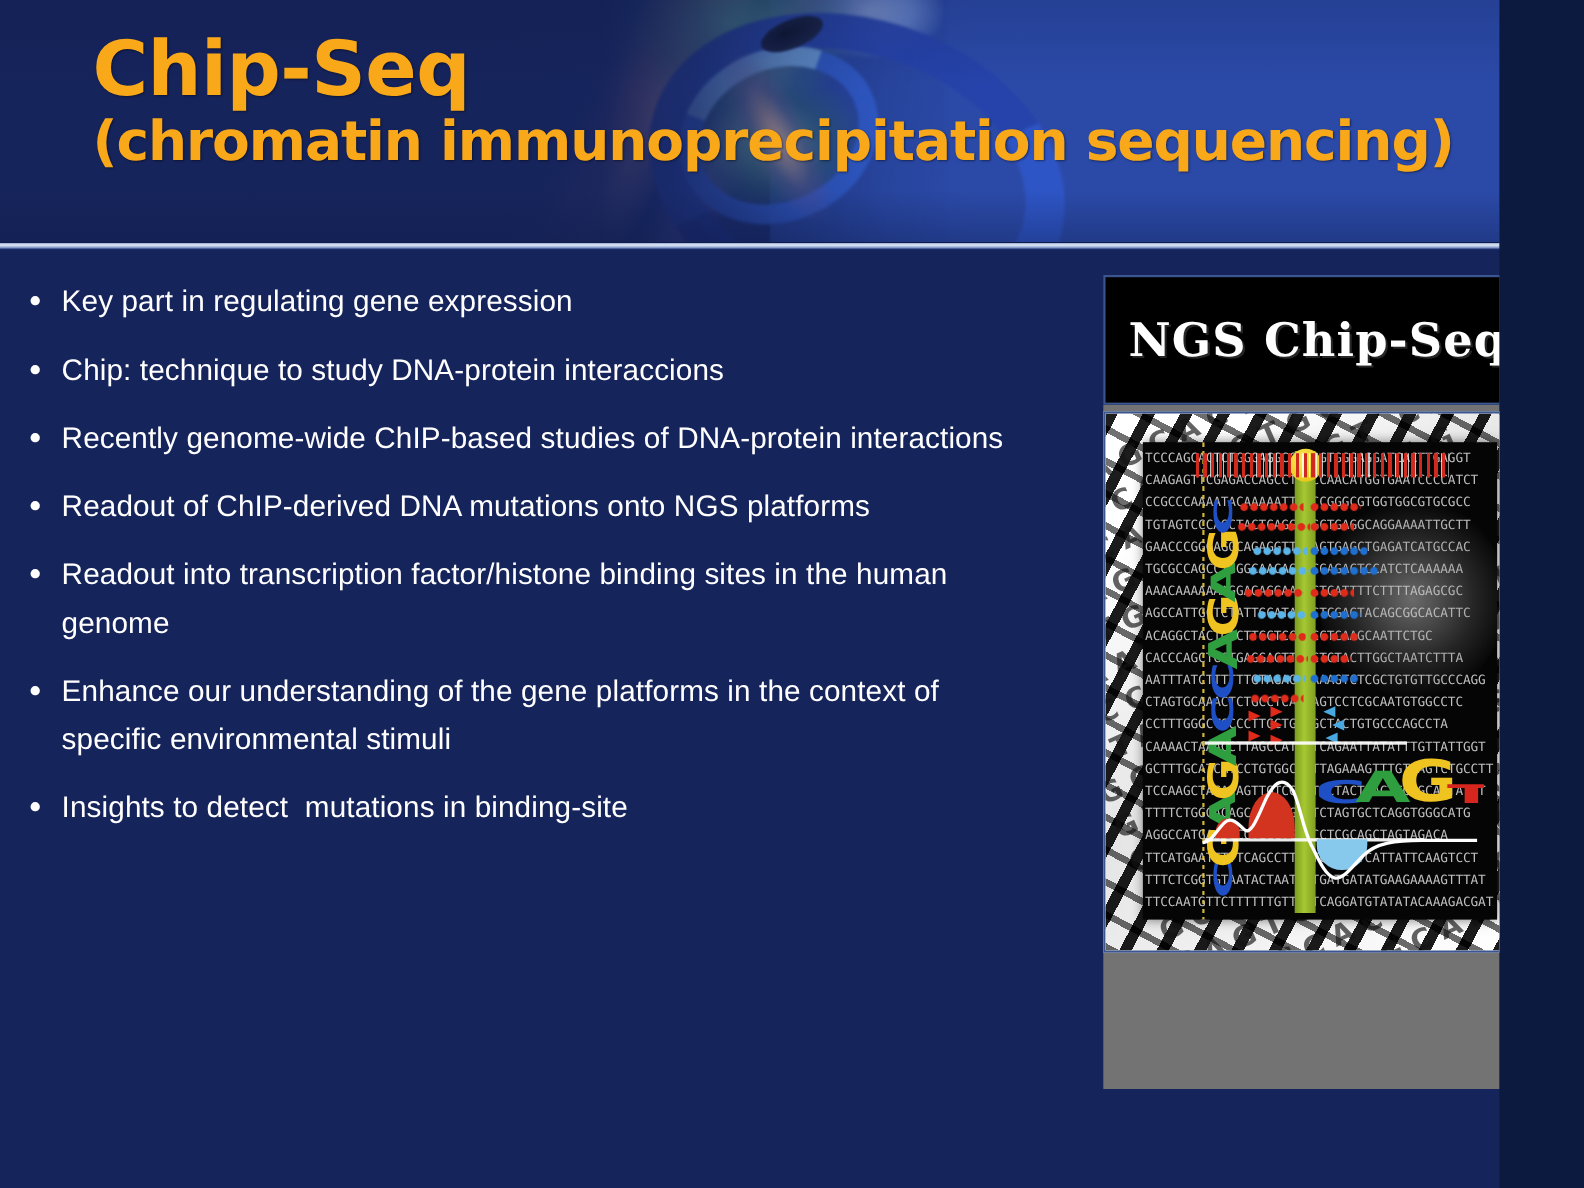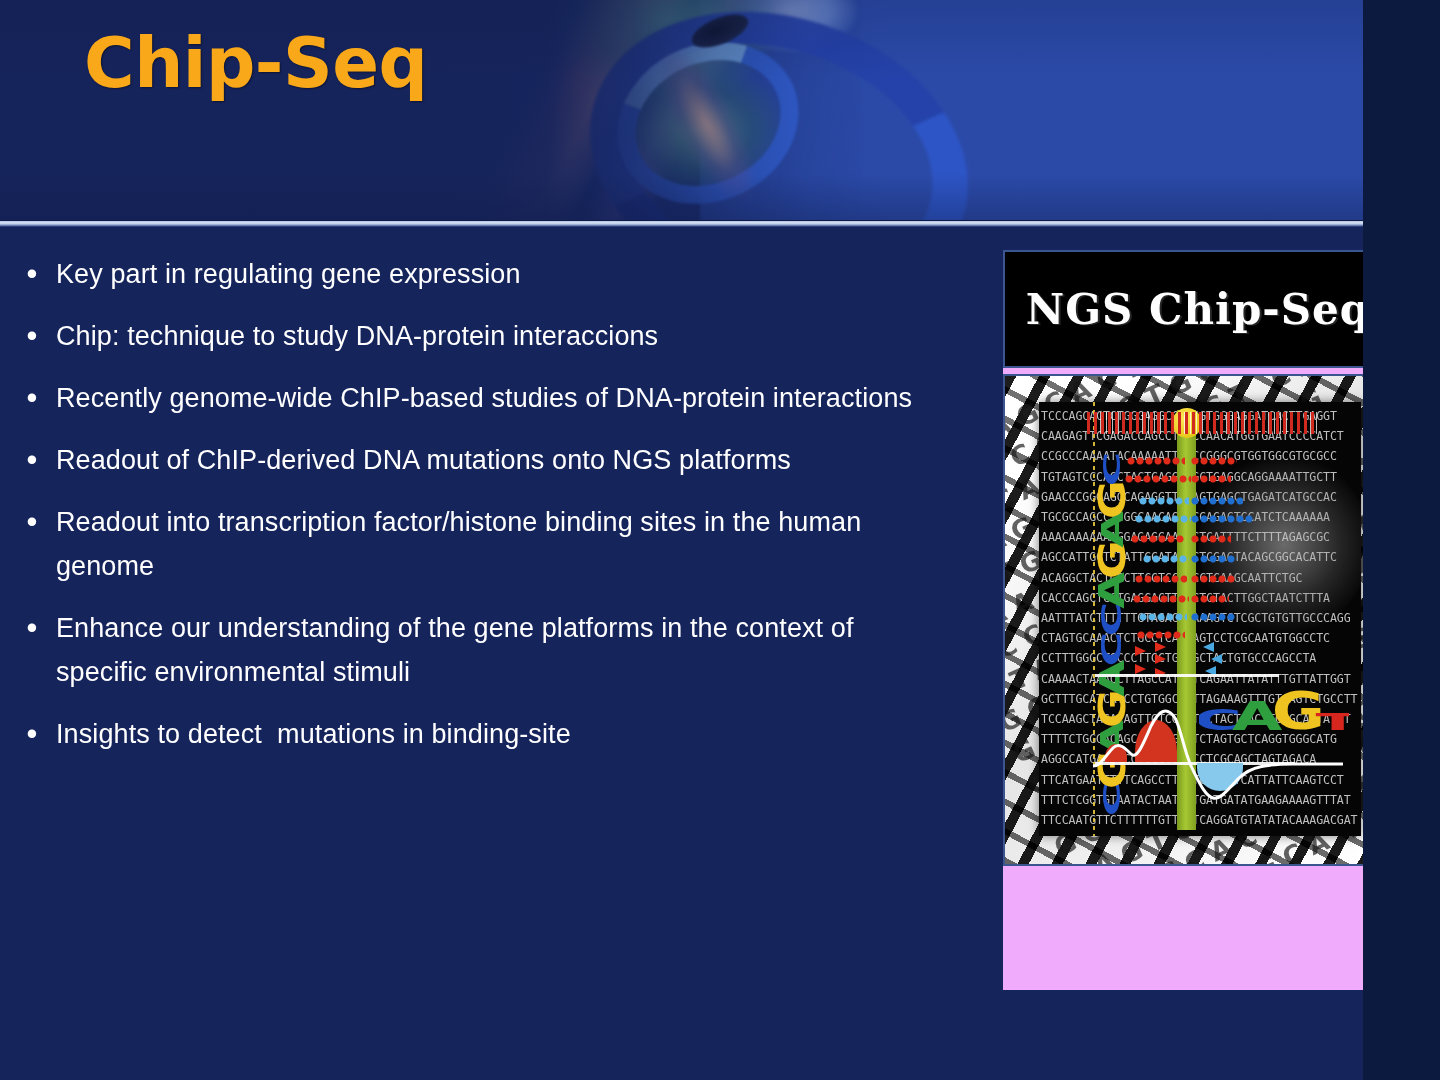--- a/index.html
+++ b/index.html
@@ -183,21 +183,21 @@
     padding-right: 20px;
     white-space: pre-wrap;
     letter-spacing: .1px;
   }
 
   
   #image-panel {
     position: absolute;
     left: 1003px; top: 250px;
     width: 390px; height: 740px;
-    background: #f0abfc;
+    background: #737373;
   }
   .panel-band {
     position: absolute;
     left: 0;
     width: 390px;
     background: #000000;
     border: 2px solid #3a5590;
     box-sizing: border-box;
     display: flex;
     align-items: center;
@@ -411,20 +411,21 @@
       <div class="art-loop2"></div>
       <div class="art-swirl"></div>
       <div class="art-dark"></div>
       <div class="art-fade"></div>
       <div class="art-top-shade"></div>
     </div>
   </div>
 
   <div id="title-block">
     <div class="title-main">Chip-Seq</div>
+    <div class="title-sub">(chromatin immunoprecipitation sequencing)</div>
   </div>
 
   <div id="divider"></div>
 
   <div id="bullets">
 
     <div class="bullet-row">
       <div class="bullet-dot">•</div>
       <div class="bullet-text">Key part in regulating gene expression</div>
     </div>

